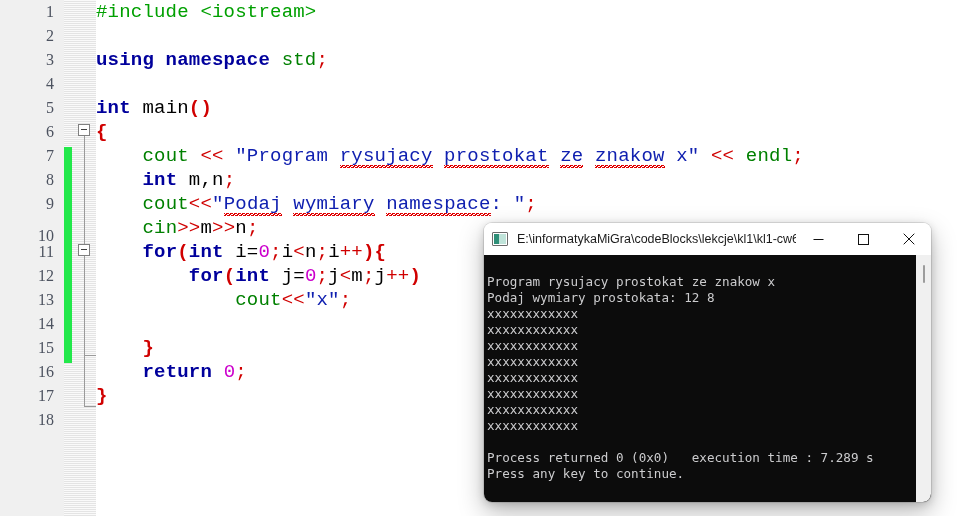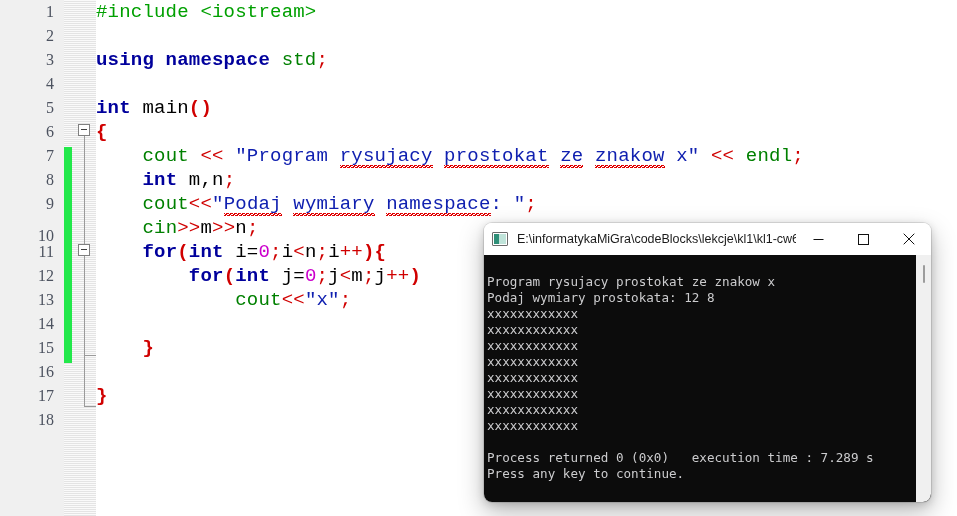--- a/index.html
+++ b/index.html
@@ -280,20 +280,21 @@
 
       <div class="code-line" style="top:240px"><span class="pl">    </span><span class="kw">for</span><span class="brc">(</span><span class="kw">int </span><span class="pl">i=</span><span class="num">0</span><span class="op">;</span><span class="pl">i</span><span class="op">&lt;</span><span class="pl">n</span><span class="op">;</span><span class="pl">i</span><span class="op">++</span><span class="brc">)</span><span class="brc">{</span></div>
 
       <div class="code-line" style="top:264px"><span class="pl">        </span><span class="kw">for</span><span class="brc">(</span><span class="kw">int </span><span class="pl">j=</span><span class="num">0</span><span class="op">;</span><span class="pl">j</span><span class="op">&lt;</span><span class="pl">m</span><span class="op">;</span><span class="pl">j</span><span class="op">++</span><span class="brc">)</span></div>
 
       <div class="code-line" style="top:288px"><span class="pl">            </span><span class="kw2">cout</span><span class="op">&lt;&lt;</span><span class="str">"x"</span><span class="op">;</span></div>
 
 
       <div class="code-line" style="top:336px"><span class="pl">    </span><span class="brc">}</span></div>
 
+      <div class="code-line" style="top:360px"><span class="pl">    </span><span class="kw">return </span><span class="num">0</span><span class="op">;</span></div>
 
       <div class="code-line" style="top:384px"><span class="brc">}</span></div>
 
       <div class="code-line" style="top:408px"></div>
 
     </div>
   </div>
 
   <div id="console-window">
 

